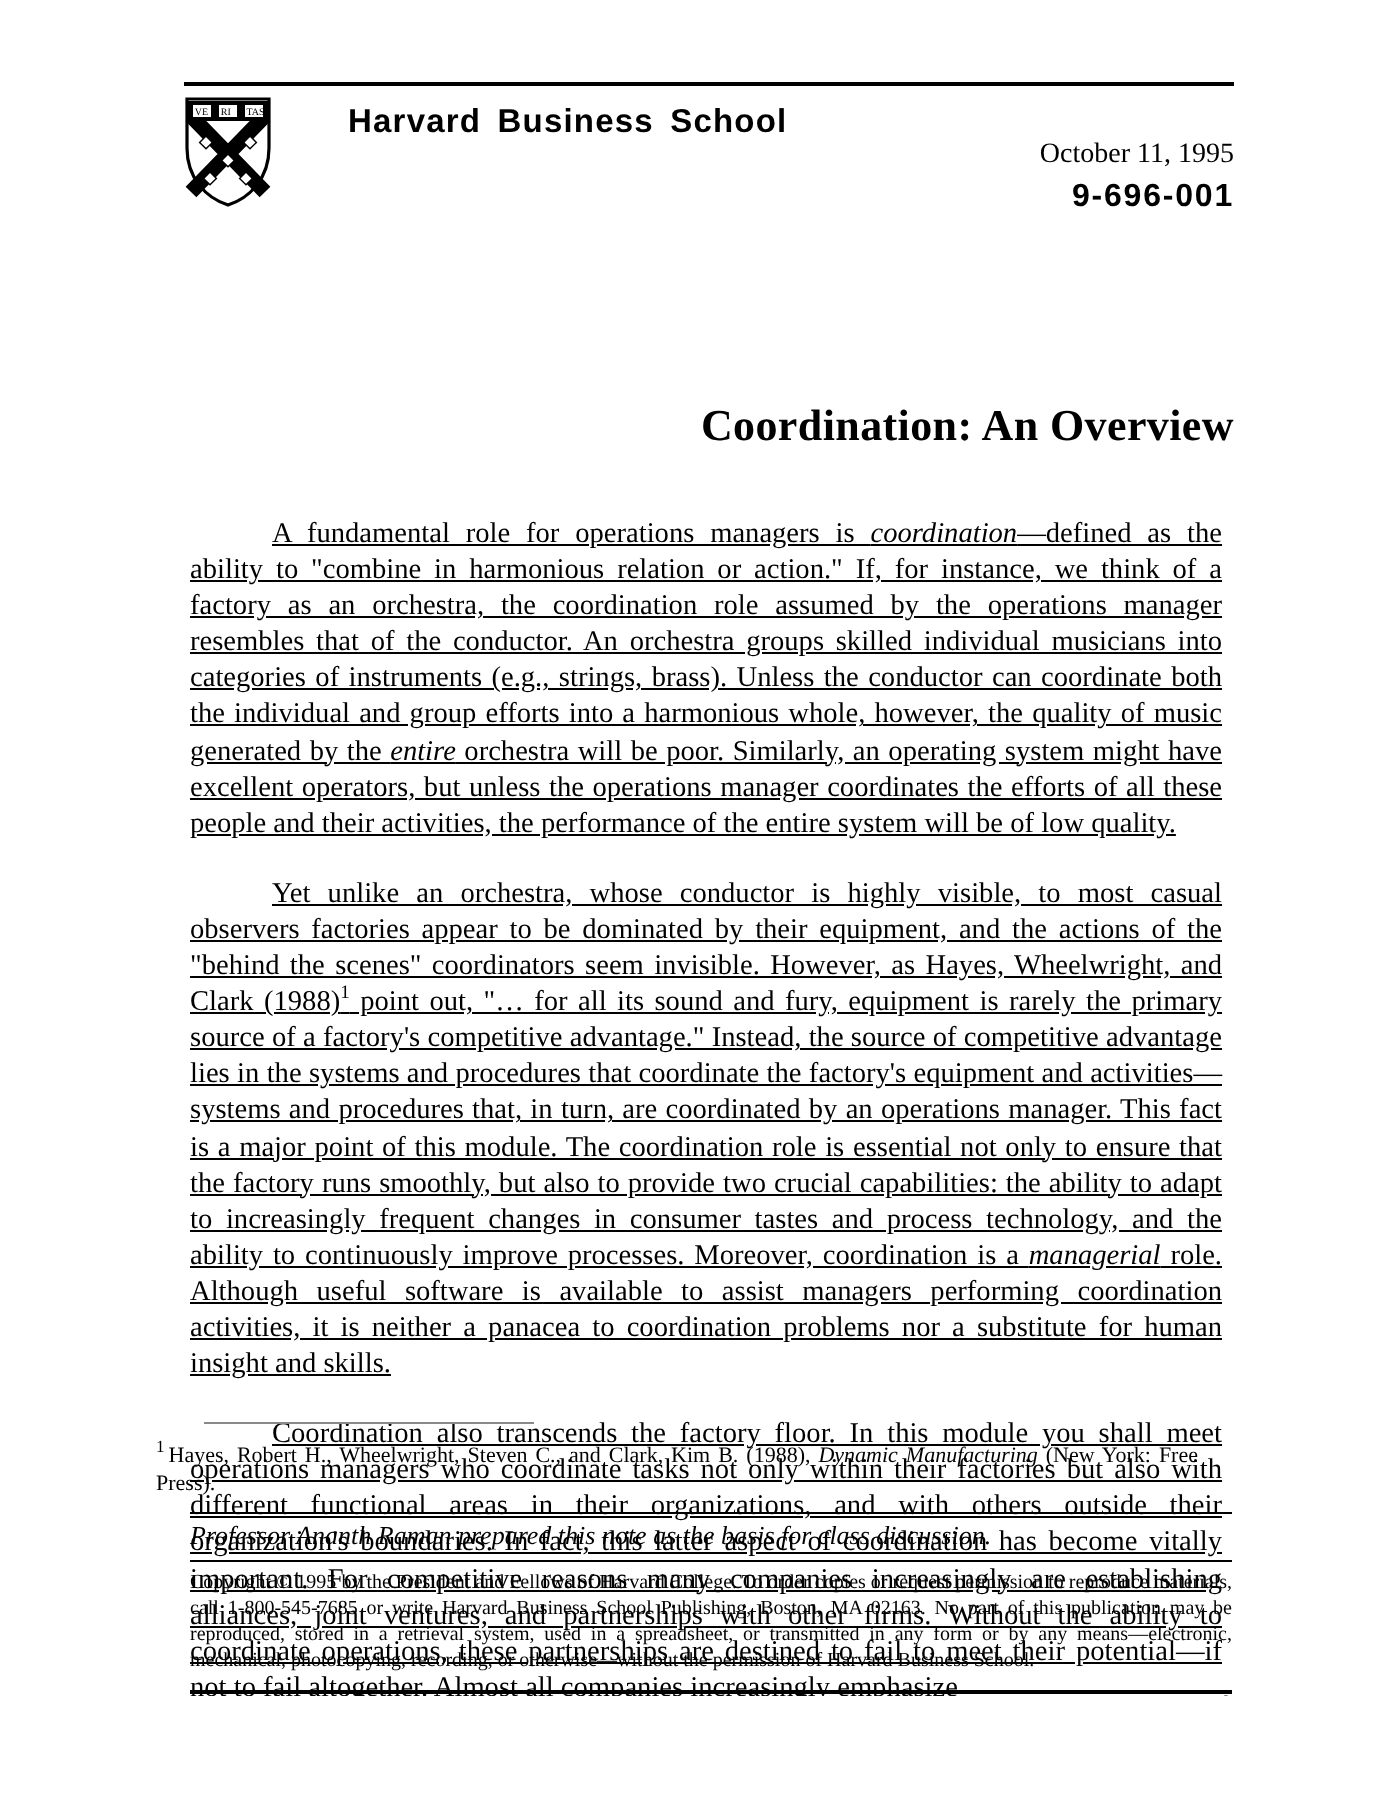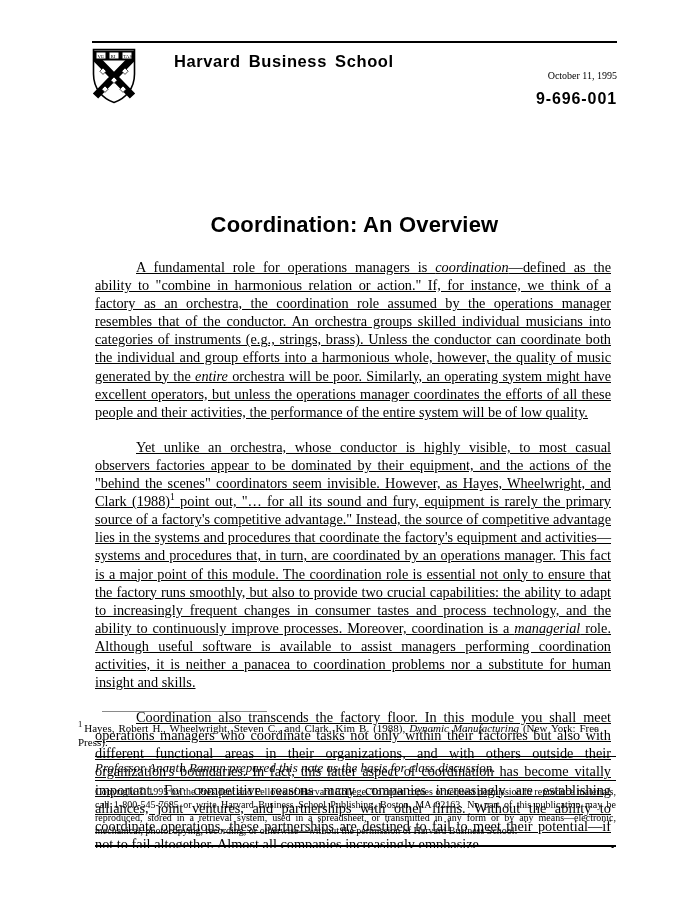--- a/index.html
+++ b/index.html
@@ -74,33 +74,33 @@
     text-align: right;
     white-space: nowrap;
     margin-top: 40px;
   }
 
   .doc-date {
     position: absolute;
     right: 0px;
     top: 26px;
     font-family: "Liberation Serif", "DejaVu Serif", serif;
-    font-size: 10px;
+    font-size: 14px;
     text-align: left;
     white-space: nowrap;
   }
 
   
   .doc-title {
     position: absolute;
     left: 92px;
-    top: 212px;
+    top: 200px;
     width: 525px;
-    text-align: center;
-    font-family: Liberation Sans, sans-serif;
+    text-align: right;
+    font-family: Liberation Serif, serif;
     font-weight: bold;
     font-size: 22px;
     letter-spacing: 0.2px;
   }
 
   
   .body-col {
     position: absolute;
     left: 95px;
     top: 258px;

